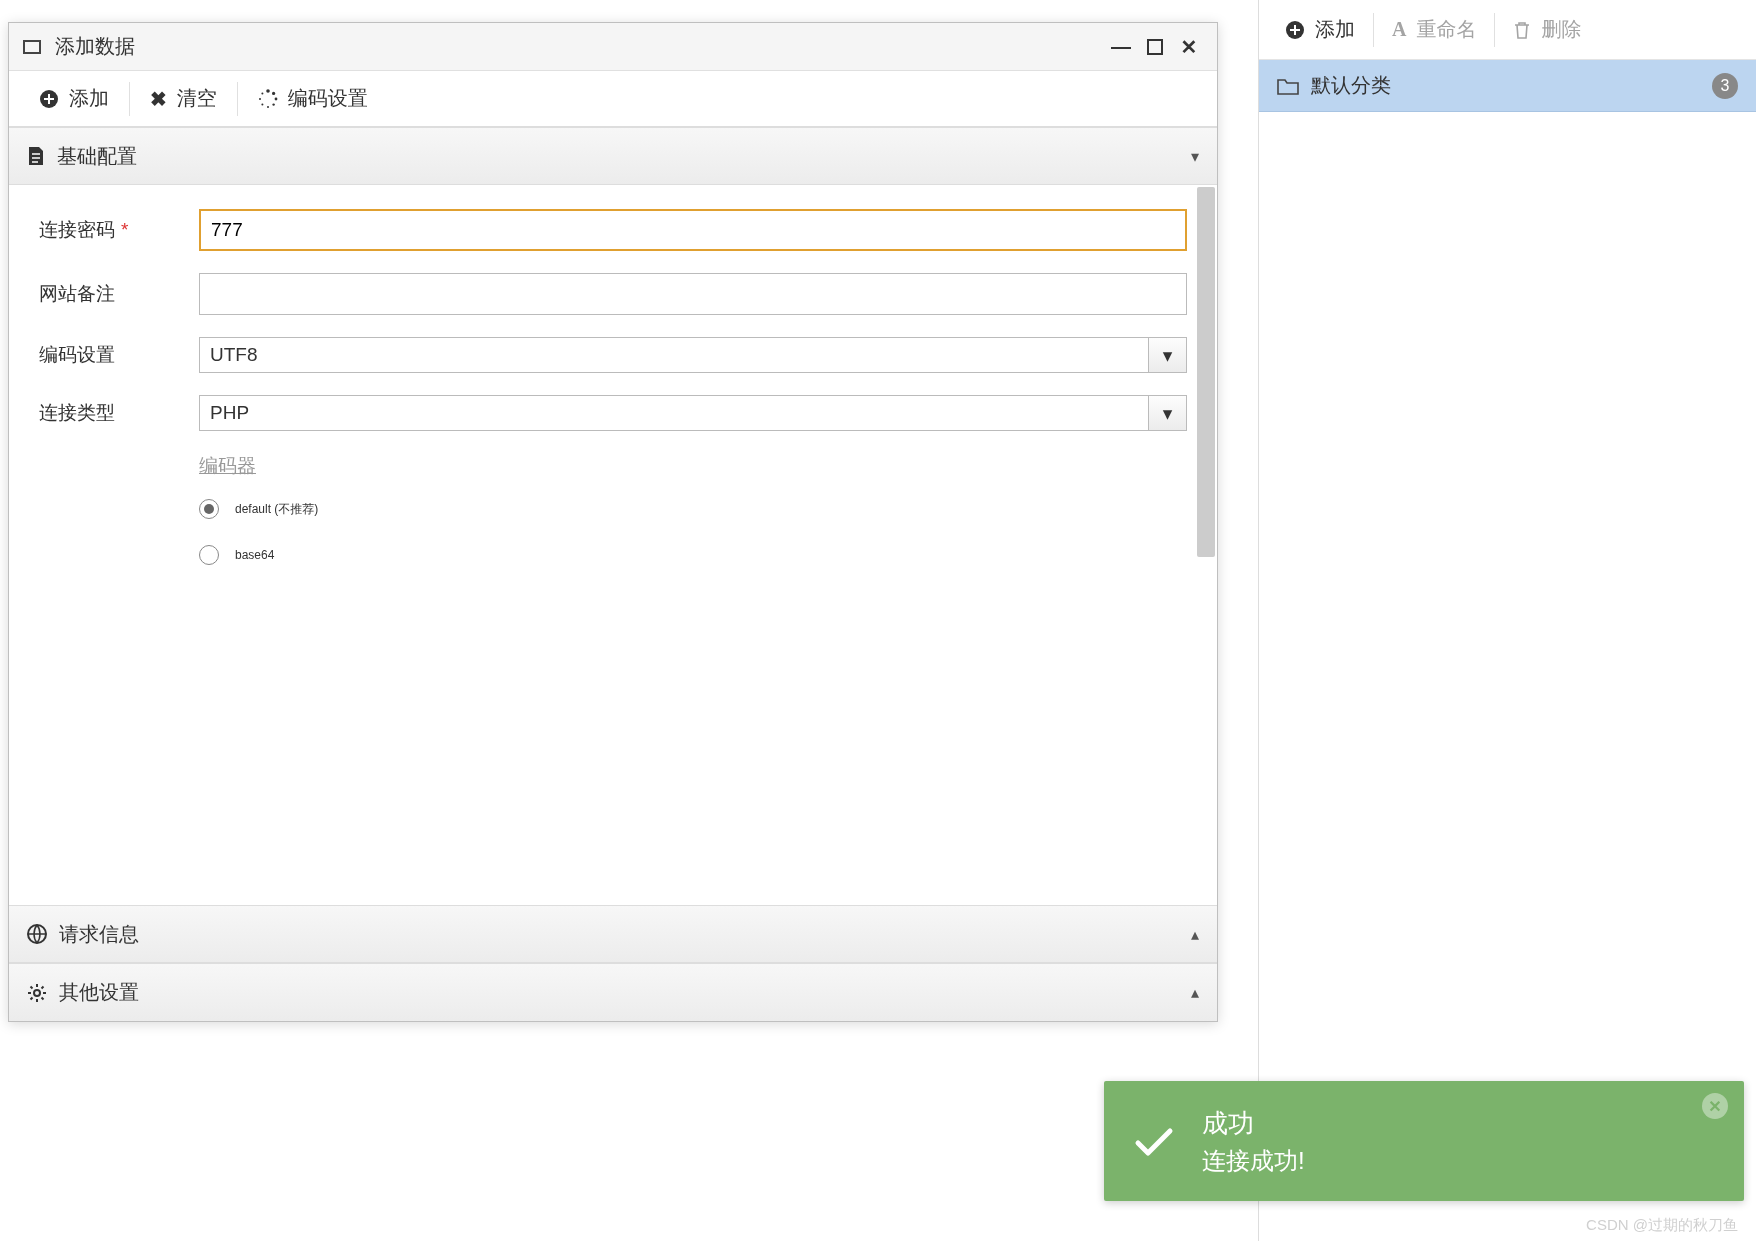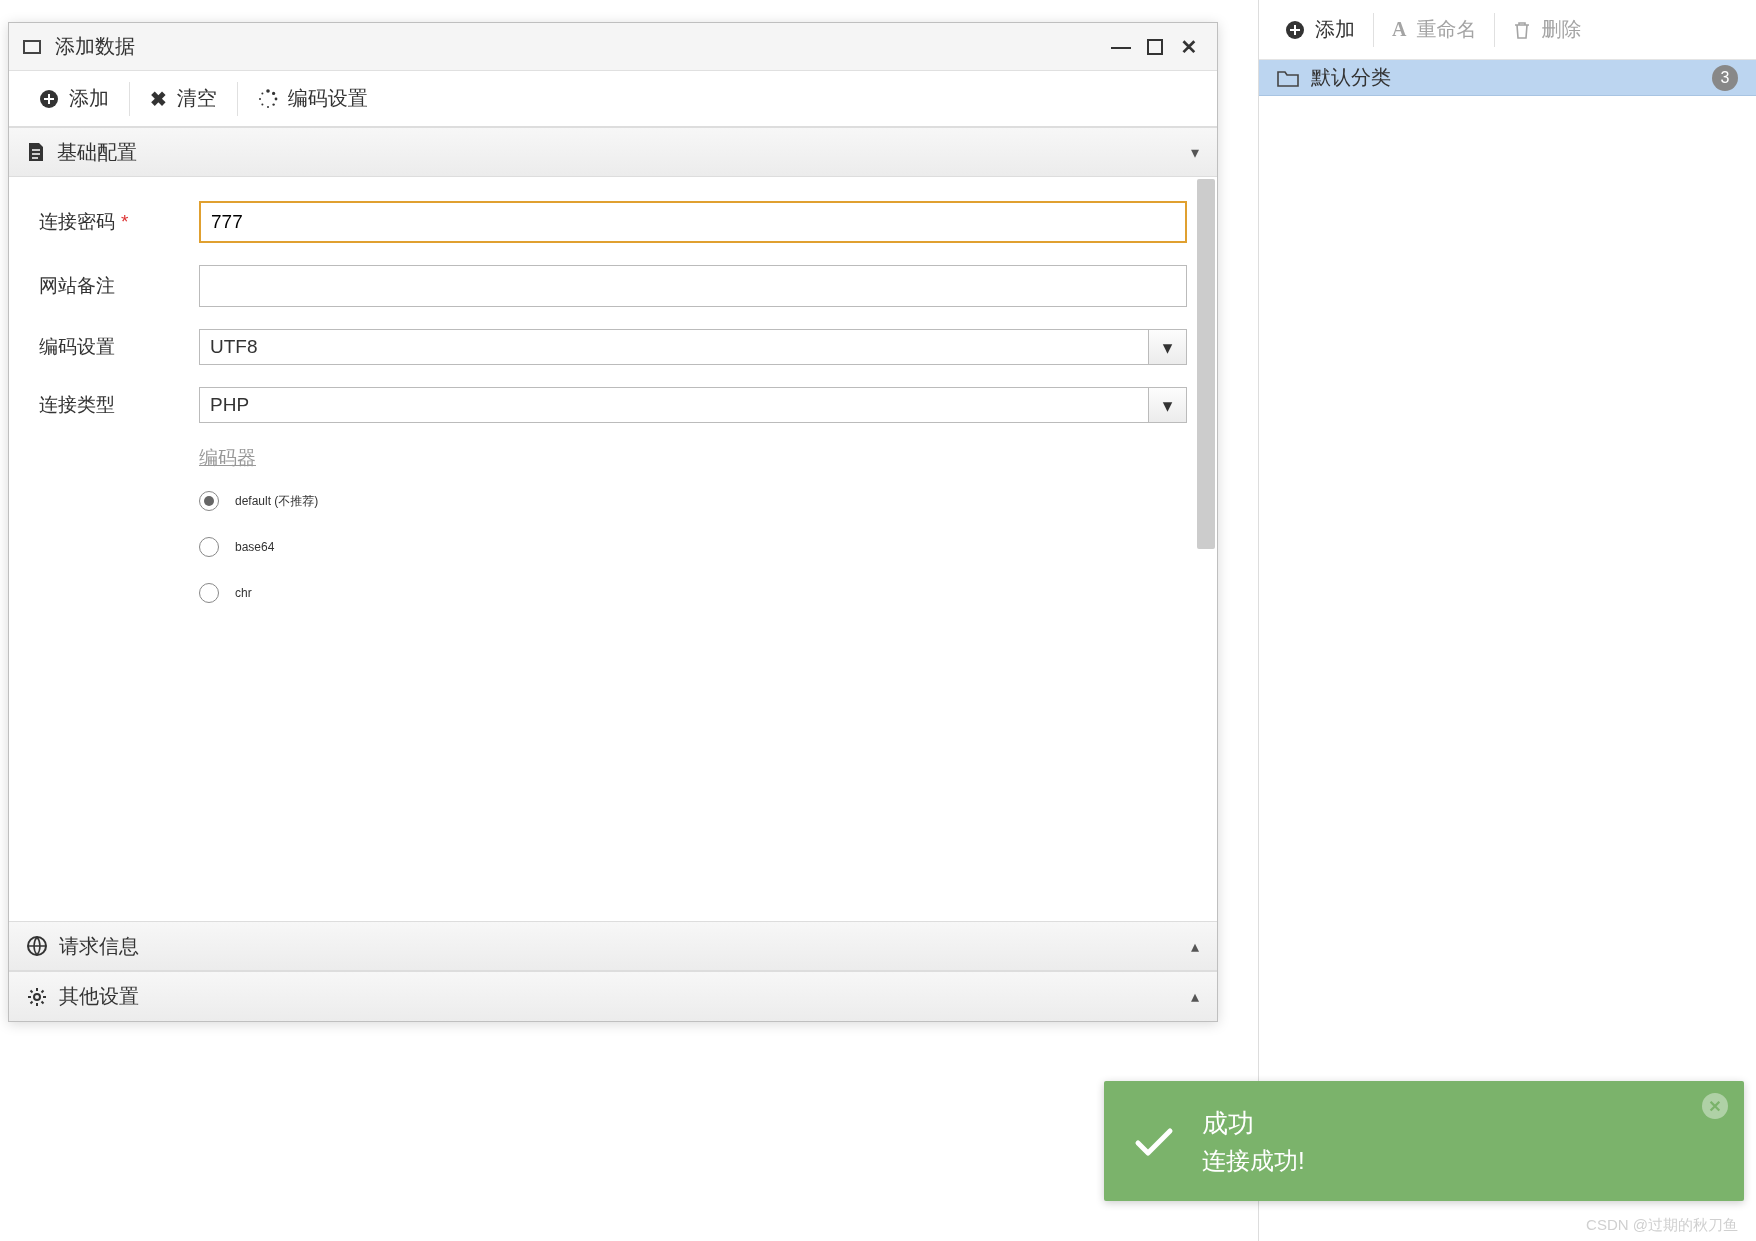--- a/index.html
+++ b/index.html
@@ -47,21 +47,21 @@
 .right-toolbar .tbtn.active { color: #333; }
 .right-toolbar .sep {
   width: 1px;
   height: 34px;
   background: #e0e0e0;
 }
 .right-toolbar .ticon { margin-right: 10px; font-size: 20px; display:inline-flex; }
 .category-item {
   display: flex;
   align-items: center;
-  height: 36px;
+  height: 52px;
   padding: 0 18px;
   background: #bcd5f0;
   border-bottom: 1px solid #a8c4e2;
   cursor: pointer;
   font-size: 20px;
 }
 .category-item .folder-icon { margin-right: 12px; color: #444; }
 .category-item .badge {
   margin-left: auto;
   background: #888;
@@ -127,21 +127,21 @@
   cursor: pointer;
 }
 .dialog-toolbar .sep {
   width: 1px; height: 34px; background: #e0e0e0;
 }
 .dialog-toolbar .ticon { margin-right: 10px; display:inline-flex; }
 
 .accordion-header {
   display: flex;
   align-items: center;
-  height: 50px;
+  height: 58px;
   padding: 0 18px;
   background: linear-gradient(#f7f7f7,#ececec);
   border-top: 1px solid #ddd;
   border-bottom: 1px solid #ddd;
   font-size: 20px;
   cursor: pointer;
 }
 .accordion-header .aicon { margin-right: 12px; }
 .accordion-header .spacer { flex: 1; }
 .accordion-header .caret { font-size: 16px; color:#555; }
@@ -430,24 +430,20 @@
     <div class="encoder-section">
       <div class="encoder-title">编码器</div>
       <div class="radio-row">
         <span class="radio checked"></span>
         <span>default (不推荐)</span>
       </div>
       <div class="radio-row">
         <span class="radio"></span>
         <span>base64</span>
       </div>
-      <div class="radio-row">
-        <span class="radio"></span>
-        <span>chr</span>
-      </div>
     </div>
   </div>
 
   <div class="accordion-header">
     <span class="aicon">
       <svg width="20" height="20" viewBox="0 0 20 20">
           <circle cx="10" cy="10" r="9" fill="none" stroke="#333" stroke-width="2"></circle>
           <path d="M1 10h18M10 1c4 5 4 13 0 18M10 1c-4 5-4 13 0 18" fill="none" stroke="#333" stroke-width="1.5"></path>
         </svg>
     </span>

